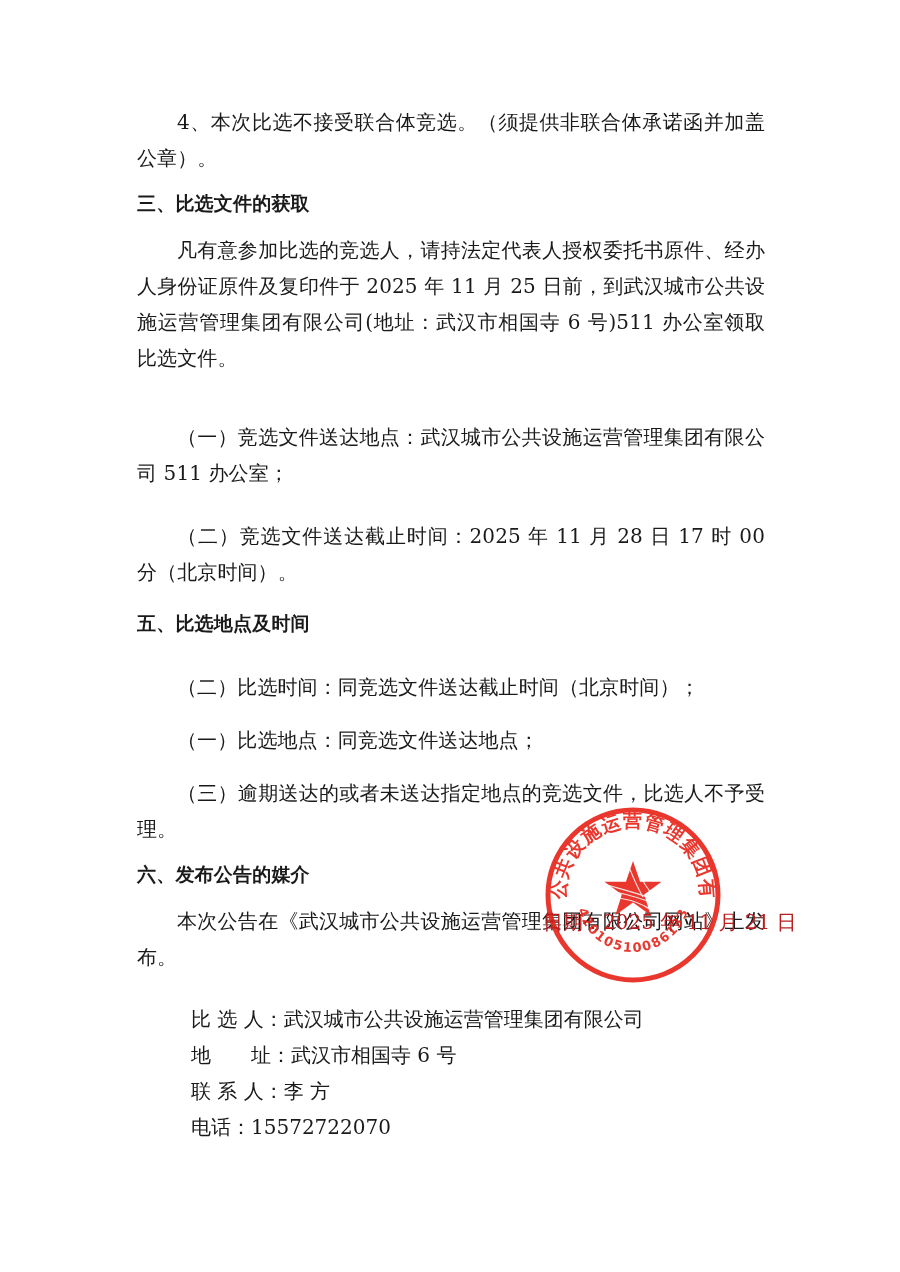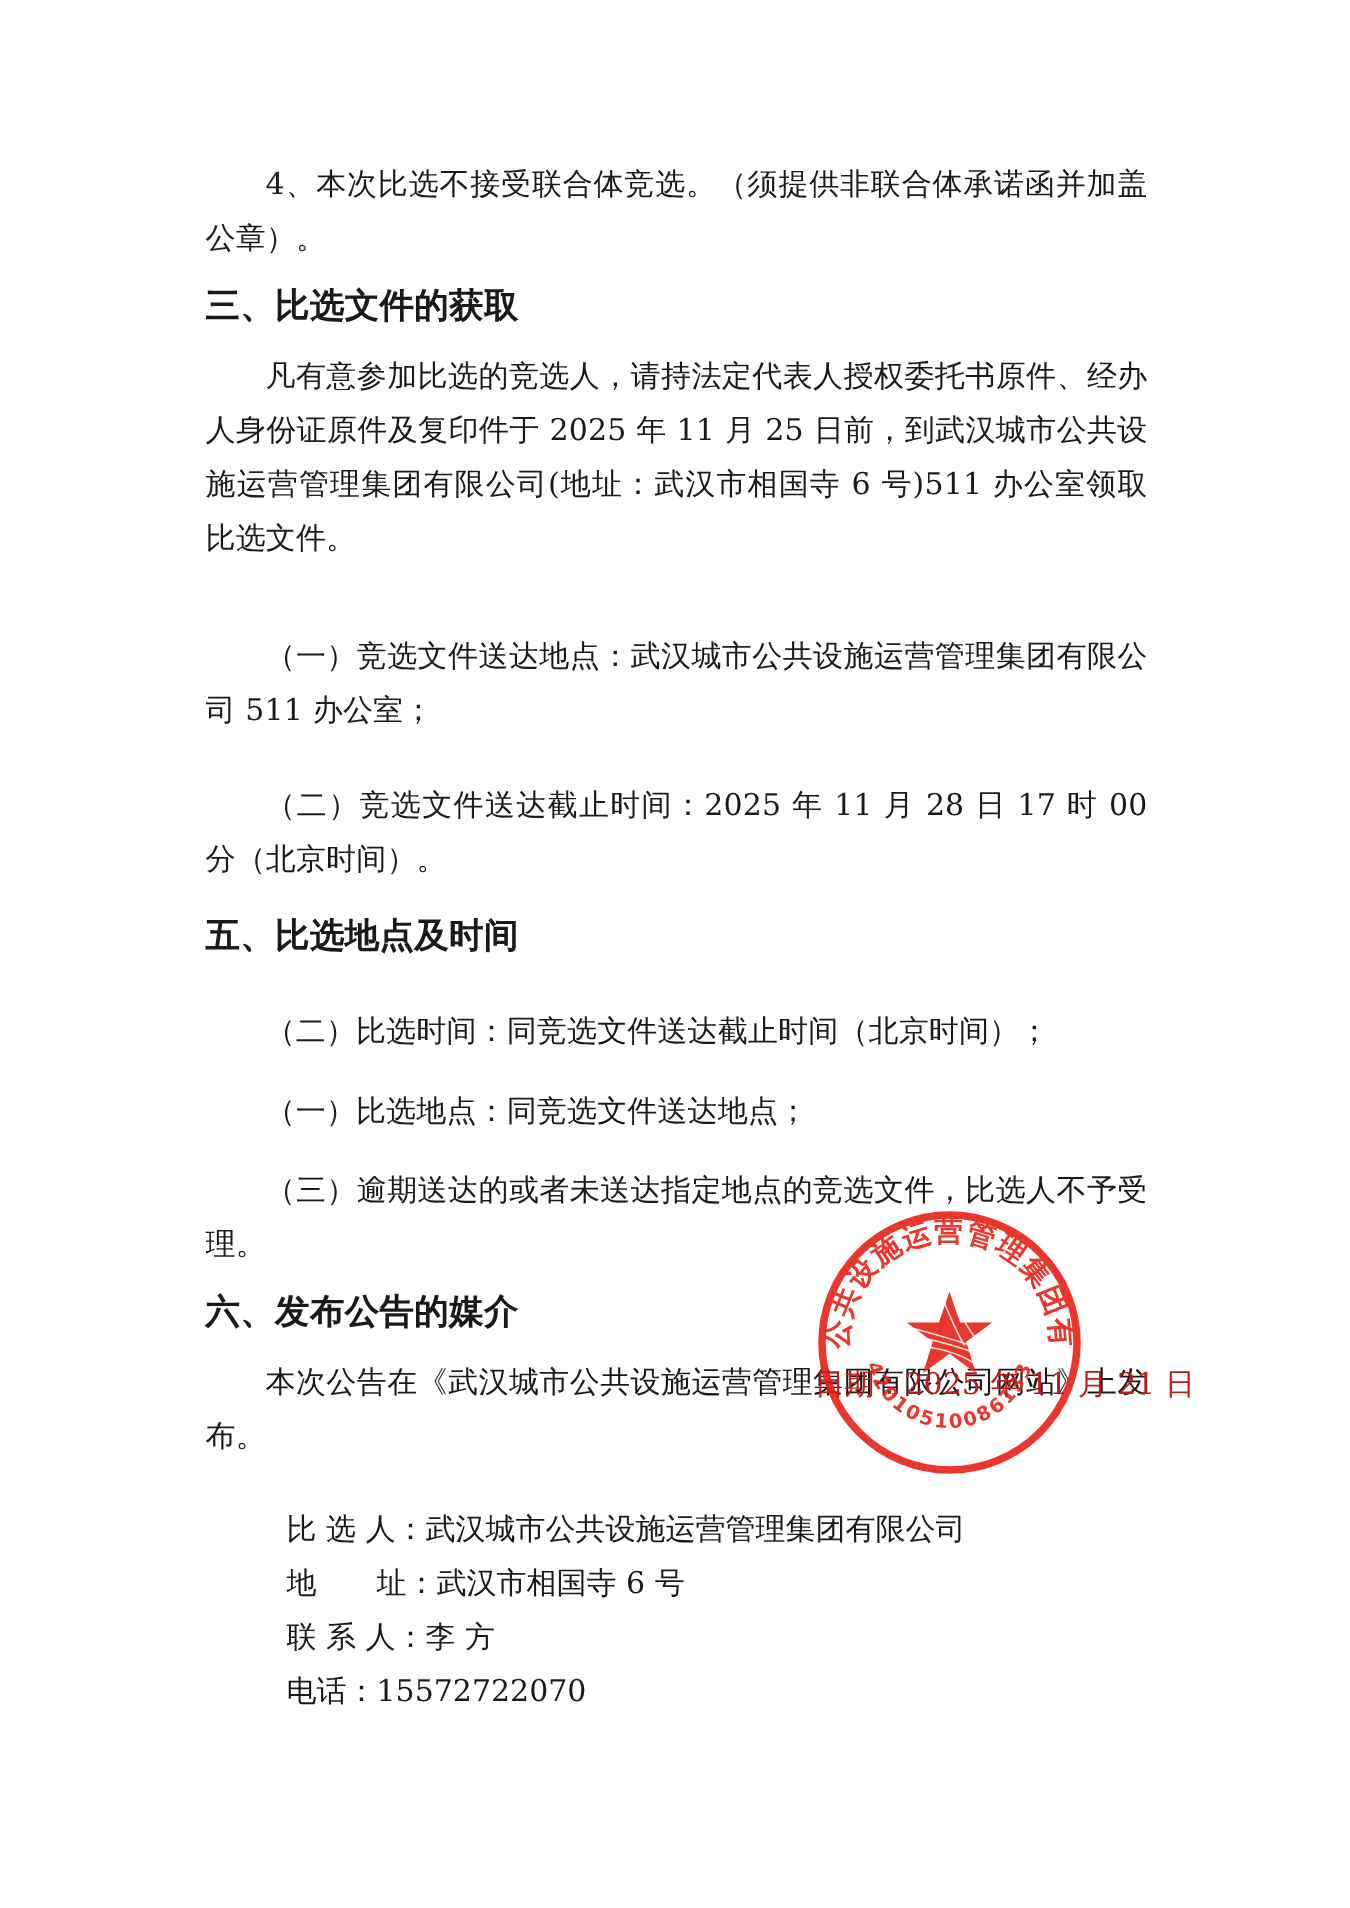--- a/index.html
+++ b/index.html
@@ -28,21 +28,21 @@
 
   .content {
     position: absolute;
     left: 137px;
     top: 104px;
     width: 628px;
   }
 
   
   .heading {
-    font-size: 23px;
+    font-size: 19px;
     font-weight: bold;
     line-height: 36px;
     margin: 0;
     letter-spacing: 0.2px;
     white-space: pre;
     font-family: Liberation Serif, serif;
   }
 
   .para {
     font-size: 20px;

